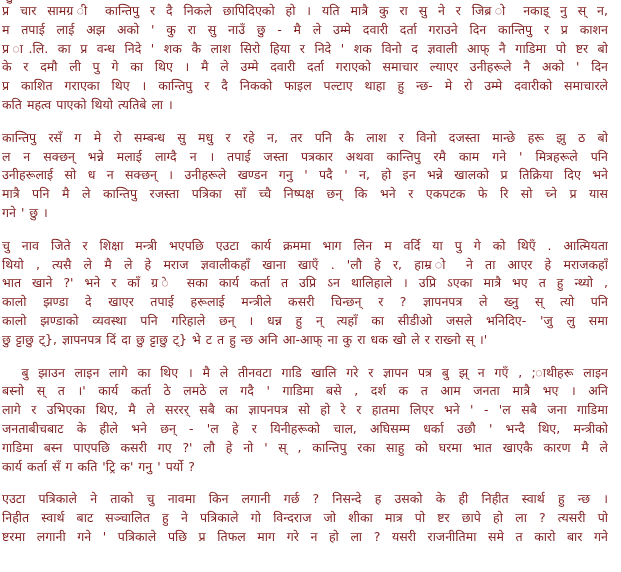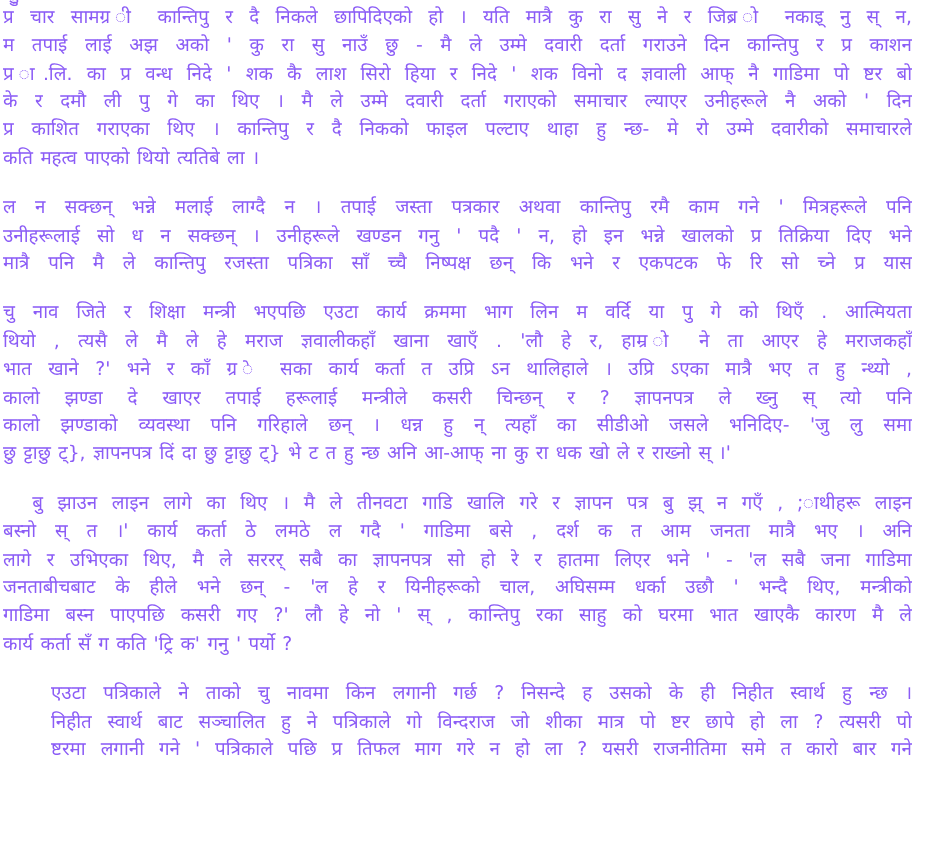--- a/index.html
+++ b/index.html
@@ -9,37 +9,36 @@
   }
   .page {
     position: relative;
     width: 611px;
     height: 572px;
     overflow: hidden;
     background: #ffffff;
     font-family: "DejaVu Sans", sans-serif;
     font-size: 12.5px;
     line-height: 18.8px;
-    color: #8b5cf6;
+    color: #7f1d1d;
     box-sizing: border-box;
     padding: 2px 3px 0 2px;
   }
   .clipped-frag {
     position: absolute;
     top: -13px;
     left: 6px;
     font-size: 12.5px;
     line-height: 16px;
   }
   .para {
     margin: 0 0 14px 0;
   }
   .para:last-child {
     margin-bottom: 0;
-    margin-left: 32px;
   }
   .line {
     height: 18.8px;
     overflow: hidden;
     text-align: justify;
     text-align-last: justify;
     word-spacing: 1px;
     white-space: normal;
   }
   .line.endline {
@@ -55,23 +54,25 @@
   <div id="text-container">
       <div class="para">
         <div class="line">प्र चार सामग्र ी कान्तिपु र दै निकले छापिदिएको हो । यति मात्रै कु रा सु ने र जिब्र ो नकाइ् नु स् न,</div>
         <div class="line">म तपाई लाई अझ अको ' कु रा सु नाउँ छु - मै ले उम्मे दवारी दर्ता गराउने दिन कान्तिपु र प्र काशन</div>
         <div class="line">प्र ा.लि. का प्र वन्ध निदे ' शक कै लाश सिरो हिया र निदे ' शक विनो द ज्ञवाली आफ् नै गाडिमा पो ष्टर बो</div>
         <div class="line">के र दमौ ली पु गे का थिए । मै ले उम्मे दवारी दर्ता गराएको समाचार ल्याएर उनीहरूले नै अको ' दिन</div>
         <div class="line">प्र काशित गराएका थिए । कान्तिपु र दै निकको फाइल पल्टाए थाहा हु न्छ- मे रो उम्मे दवारीको समाचारले</div>
         <div class="line endline">कति महत्व पाएको थियो त्यतिबे ला ।</div>
       </div>
       <div class="para">
+        <div class="line">कान्तिपु रसँ ग मे रो सम्बन्ध सु मधु र रहे न, तर पनि कै लाश र विनो दजस्ता मान्छे हरू झु ठ बो</div>
         <div class="line">ल न सक्छन् भन्ने मलाई लाग्दै न । तपाई जस्ता पत्रकार अथवा कान्तिपु रमै काम गने ' मित्रहरूले पनि</div>
         <div class="line">उनीहरूलाई सो ध न सक्छन् । उनीहरूले खण्डन गनु ' पदै ' न, हो इन भन्ने खालको प्र तिक्रिया दिए भने</div>
         <div class="line">मात्रै पनि मै ले कान्तिपु रजस्ता पत्रिका साँ च्चै निष्पक्ष छन् कि भने र एकपटक फे रि सो च्ने प्र यास</div>
+        <div class="line endline">गने ' छु ।</div>
       </div>
       <div class="para">
         <div class="line">चु नाव जिते र शिक्षा मन्त्री भएपछि एउटा कार्य क्रममा भाग लिन म वर्दि या पु गे को थिएँ . आत्मियता</div>
         <div class="line">थियो , त्यसै ले मै ले हे मराज ज्ञवालीकहाँ खाना खाएँ . 'लौ हे र, हाम्र ो ने ता आएर हे मराजकहाँ</div>
         <div class="line">भात खाने ?' भने र काँ ग्र े सका कार्य कर्ता त उप्रि ऽन थालिहाले । उप्रि ऽएका मात्रै भए त हु न्थ्यो ,</div>
         <div class="line">कालो झण्डा दे खाएर तपाई हरूलाई मन्त्रीले कसरी चिन्छन् र ? ज्ञापनपत्र ले ख्नु स् त्यो पनि</div>
         <div class="line">कालो झण्डाको व्यवस्था पनि गरिहाले छन् । धन्न हु न् त्यहाँ का सीडीओ जसले भनिदिए- 'जु लु समा</div>
         <div class="line endline">छु ट्टाछु ट्}, ज्ञापनपत्र दिं दा छु ट्टाछु ट्} भे ट त हु न्छ अनि आ-आफ् ना कु रा धक खो ले र राख्नो स् ।'</div>
       </div>
       <div class="para">

